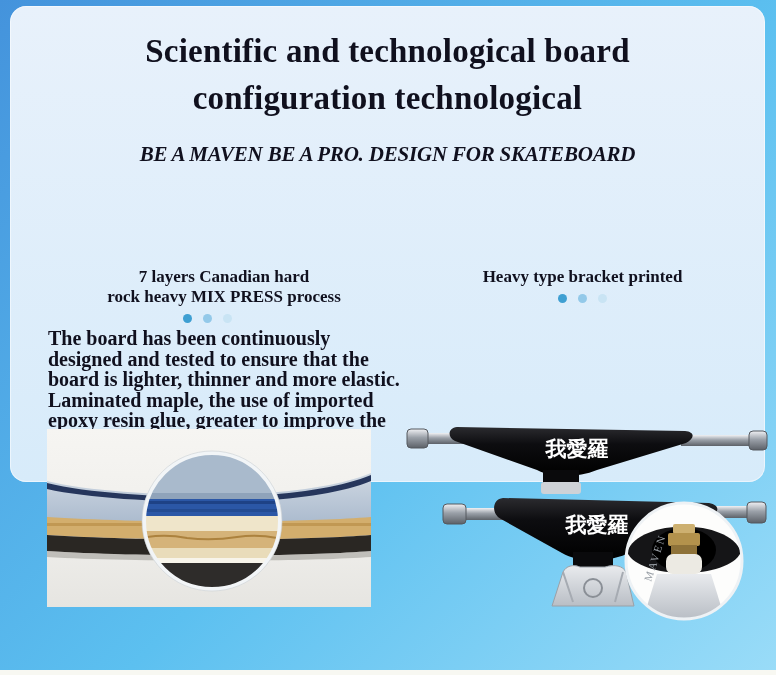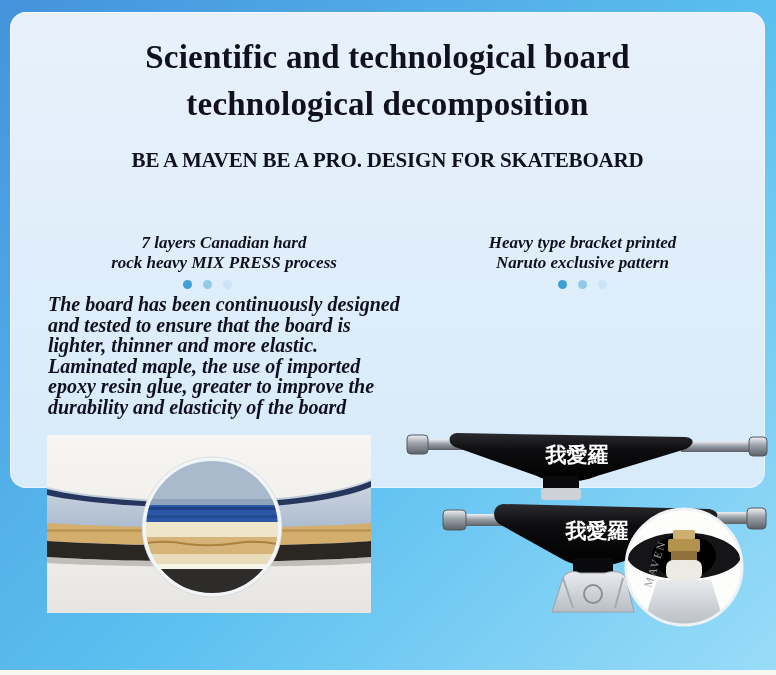--- a/index.html
+++ b/index.html
@@ -3,35 +3,35 @@
 <meta charset="utf-8">
 <style>
   html,body{margin:0;padding:0;}
   body{
     width:776px;height:675px;position:relative;overflow:hidden;
     font-family:"Liberation Serif","DejaVu Serif",serif;
     background:linear-gradient(135deg,var(--frame-blue-1) 0%,var(--frame-blue-2) 55%,var(--frame-blue-3) 100%);
   }
   .bottom-strip{position:absolute;left:0;right:0;bottom:0;height:5px;background:#f8f8f2;}
   .panel{
-    position:absolute;left:10px;top:12px;width:755px;height:476px;
+    position:absolute;left:10px;top:6px;width:755px;height:476px;
     border-radius:16px;
     background:linear-gradient(180deg,var(--panel-top) 0%,var(--panel-bottom) 100%);
     box-shadow:inset 0 0 0 1px rgba(255,255,255,.5);
   }
   .page-title{
     margin:0;padding-top:22px;text-align:center;
     font-size:33px;line-height:47px;font-weight:bold;color:var(--text-dark);
     letter-spacing:.2px;
   }
   .page-subtitle{
     margin-top:20px;text-align:center;font-size:21px;font-weight:bold;
-    color:var(--text-dark);letter-spacing:-.2px;
-  }
-  .columns{display:flex;margin-top:60px;padding-left:38px;padding-right:8px;font-style:italic;}
+    color:var(--text-dark);letter-spacing:-.2px;font-style:italic;
+  }
+  .columns{display:flex;margin-top:100px;padding-left:38px;padding-right:8px;}
   .col{width:352px;color:var(--text-dark);}
   .col + .col{margin-left:8px;width:349px;}
   .col-heading{margin:0;text-align:center;font-size:17px;line-height:20px;font-weight:bold;}
   .dots{display:flex;justify-content:center;align-items:center;height:14px;margin-top:4px;}
   .dots-left{transform:translateX(-17px);}
   .dot{width:9px;height:9px;border-radius:50%;margin:0 5.5px;}
   .dot1{background:var(--dot-1);}
   .dot2{background:var(--dot-2);}
   .dot3{background:var(--dot-3);}
   .col-body{margin:3px 0 0 0;font-size:20px;line-height:20.5px;font-weight:bold;text-align:left;}
@@ -42,21 +42,21 @@
 </style>
 </head>
 <body>
 
 <div class="bottom-strip"></div>
 
 <div class="panel">
 
   <h1 class="page-title">
     <span>Scientific and technological board</span><br>
-    <span>technological decomposition</span>
+    <span>configuration technological</span>
   </h1>
 
   <div class="page-subtitle">BE A MAVEN BE A PRO. DESIGN FOR SKATEBOARD</div>
 
   <div class="columns">
 
     <div class="col">
       <h2 class="col-heading">
         <span>7 layers Canadian hard</span><br>
         <span>rock heavy MIX PRESS process</span>
@@ -65,21 +65,20 @@
         <span class="dot dot1"></span>
         <span class="dot dot2"></span>
         <span class="dot dot3"></span>
       </div>
       <p class="col-body">The board has been continuously designed and tested to ensure that the board is lighter, thinner and more elastic. Laminated maple, the use of imported epoxy resin glue, greater to improve the durability and elasticity of the board</p>
     </div>
 
     <div class="col">
       <h2 class="col-heading">
         <span>Heavy type bracket printed</span><br>
-        <span>Naruto exclusive pattern</span>
       </h2>
       <div class="dots">
         <span class="dot dot1"></span>
         <span class="dot dot2"></span>
         <span class="dot dot3"></span>
       </div>
     </div>
 
   </div>
 

